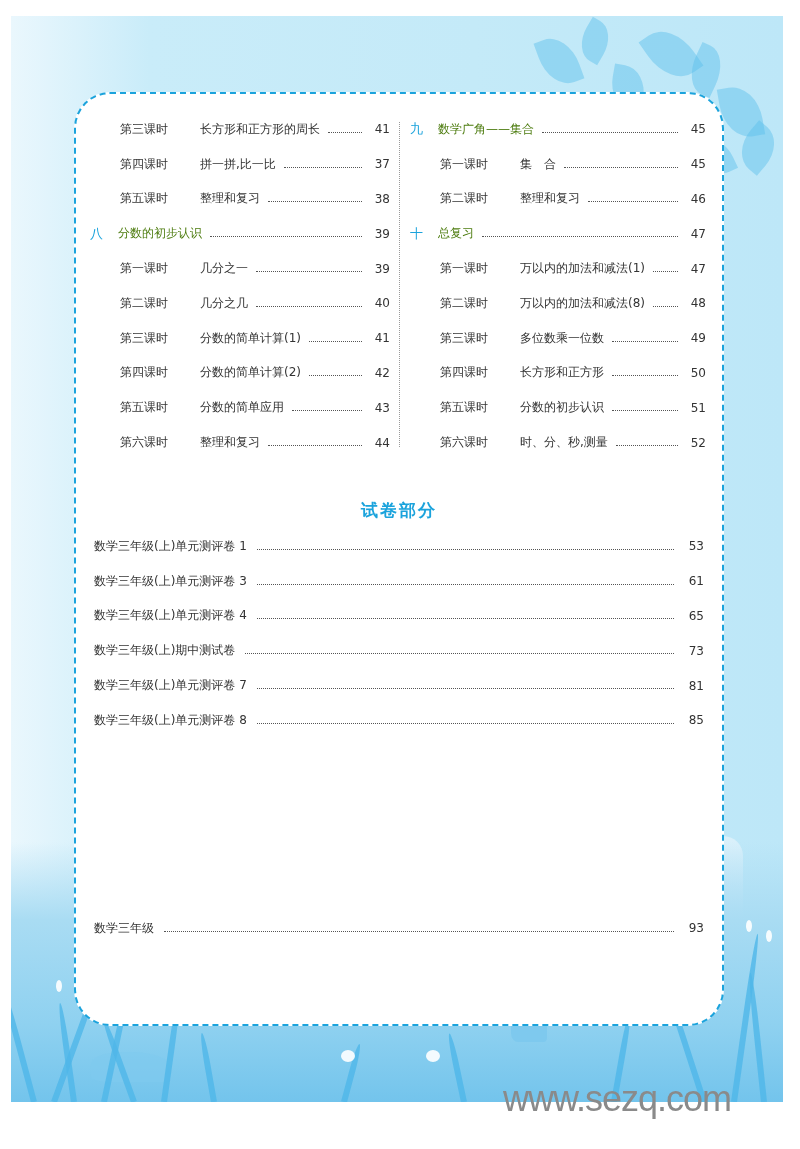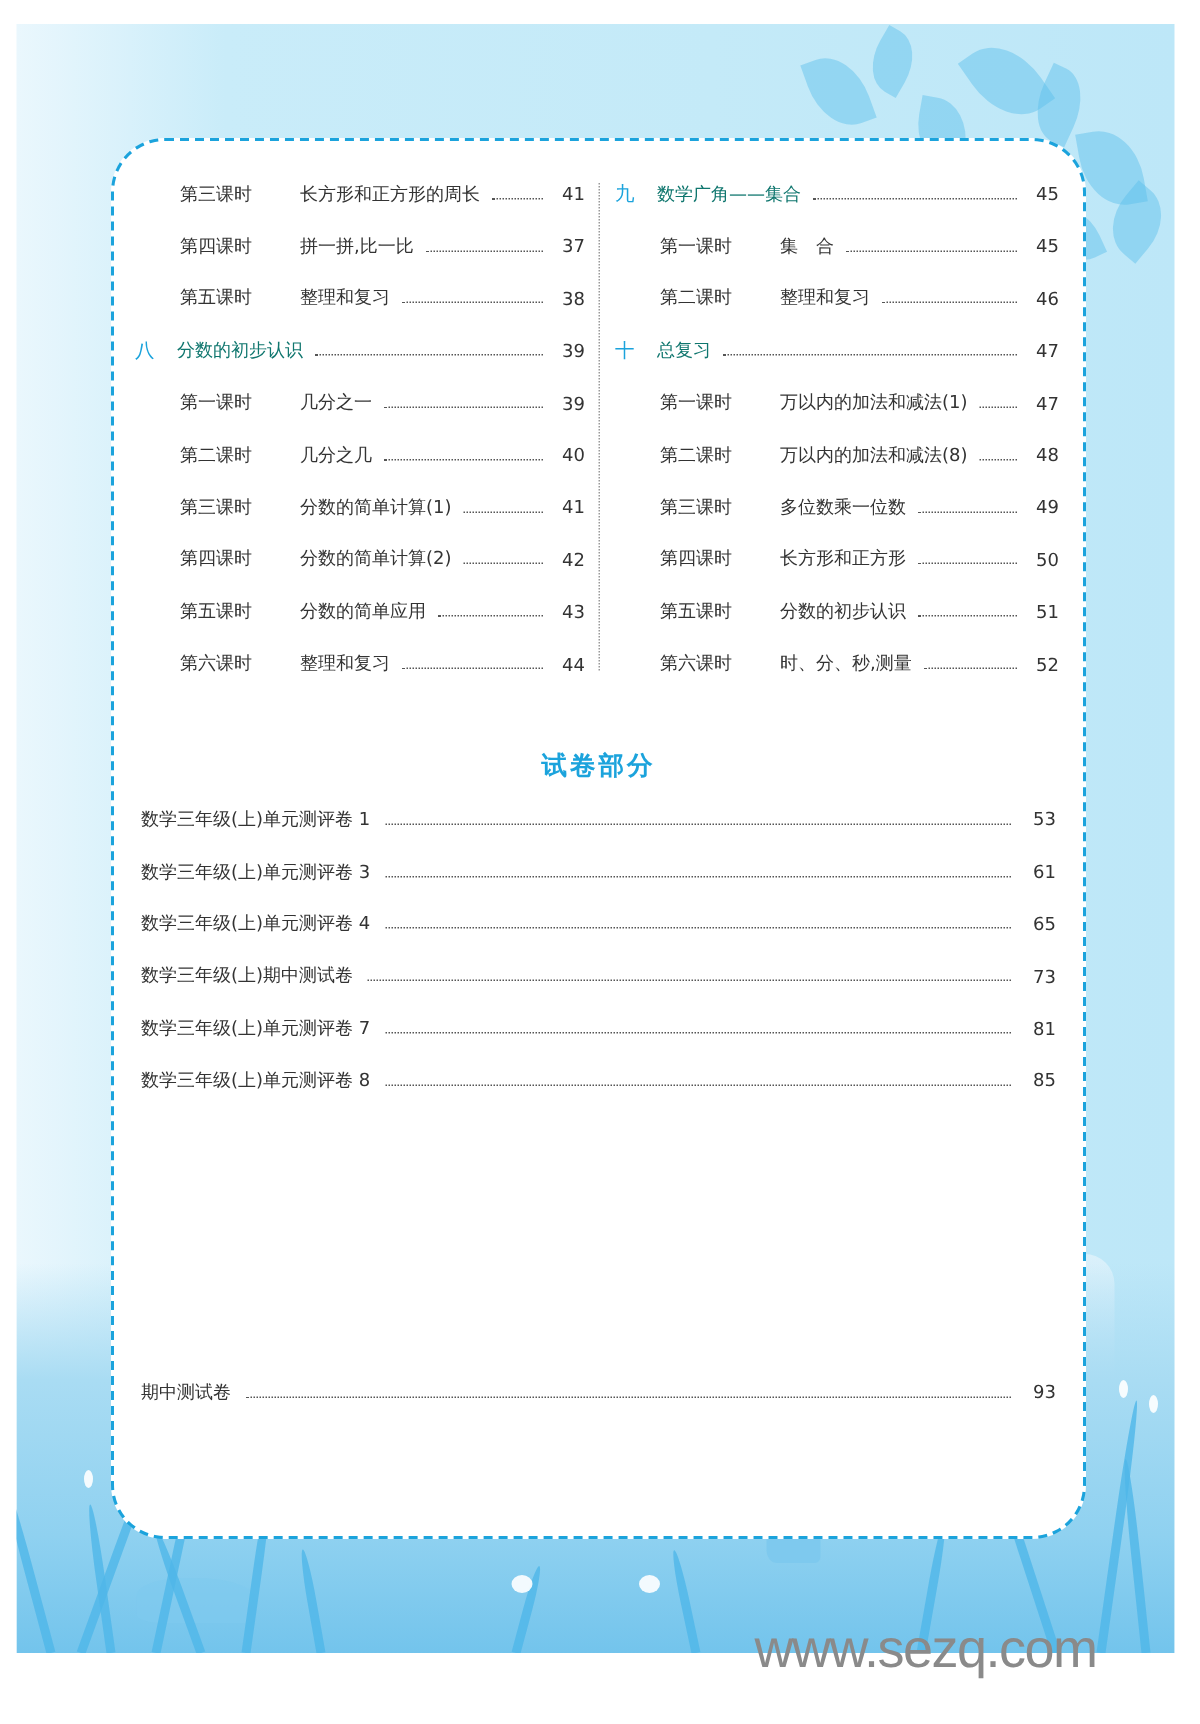--- a/index.html
+++ b/index.html
@@ -27,21 +27,21 @@
     }
 
     .toc-col { position: absolute; top: 18px; }
     .toc-col.left { left: 14px; width: 300px; }
     .toc-col.right { left: 334px; width: 296px; }
     .col-divider { position: absolute; left: 323px; top: 28px; height: 325px; border-left: 1px dotted #999; }
 
     .row { display: flex; align-items: center; height: 34.8px; font-size: 12px; white-space: nowrap; }
     .row .num { width: 28px; color: #1ba3dc; font-size: 13px; }
     .row .lesson { width: 68px; padding-left: 30px; box-sizing: content-box; color: #333; }
-    .row.chapter .title { color: #0f766e; }
+    .row.chapter .title { color: #4d7c0f; }
     .row .title { color: #333; }
     .row .gap { width: 12px; }
     .row .dots { flex: 1; border-bottom: 1.5px dotted #555; margin: 0 8px; height: 7px; }
     .row .page { width: 20px; text-align: right; color: #333; font-size: 12px; }
 
     .section-title {
       position: absolute; left: 0; top: 405px; width: 100%; text-align: center;
       font-family: "DejaVu Serif", "Liberation Serif", serif; font-weight: bold; color: #1ba3dc; font-size: 17px; letter-spacing: 2px;
     }
     .exam-list { position: absolute; left: 18px; top: 435px; width: 610px; }
@@ -273,19 +273,19 @@
         <span class="page">81</span>
       </div>
     <div class="exam-row">
         <span>数学三年级(上)单元测评卷 8</span>
         <span class="dots"></span>
         <span class="page">85</span>
       </div>
   </div>
 
   <div class="exam-row answer-row">
-      <span>期中测试卷</span>
+      <span>数学三年级</span>
       <span class="dots"></span>
       <span class="page">93</span>
     </div>
 </div>
 
 <div class="watermark">www.sezq.com</div>
 
 </body></html>

